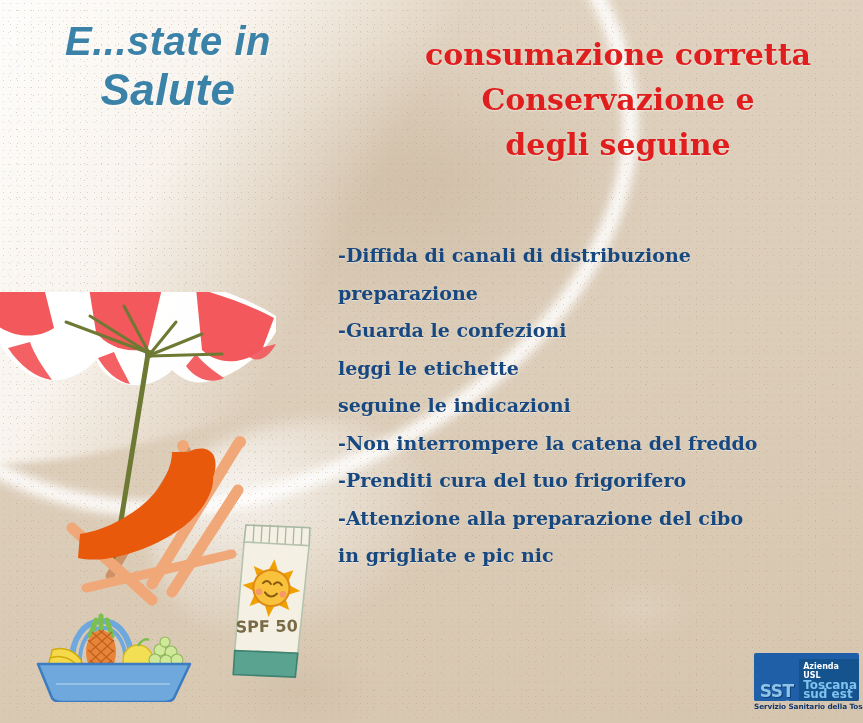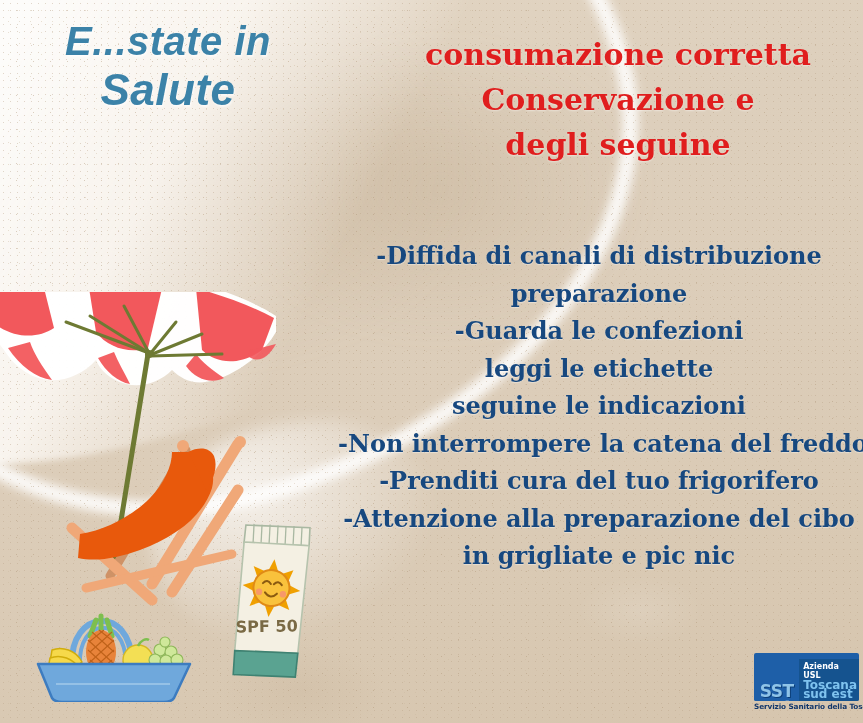--- a/index.html
+++ b/index.html
@@ -123,26 +123,25 @@
     line-height:45px;
     text-shadow:0 1px 2px rgba(255,255,255,.45);
   }
   #headline .hl { display:block; white-space:nowrap; }
 
   
   #body-text {
     position:absolute;
     left:338px; top:237px;
     width:522px;
-    text-align:center;
     z-index:6;
     color:#17487f;
     font-family:"DejaVu Serif", serif;
     font-weight:bold;
-    font-size:24px;
+    font-size:19px;
     line-height:37.5px;
     text-shadow:0 1px 1px rgba(255,255,255,.40);
   }
   #body-text .bl { display:block; white-space:nowrap; }
 
   
   #illustration { position:absolute; left:0; top:292px; width:330px; height:410px; z-index:5; }
   #illustration svg { display:block; }
 
   

